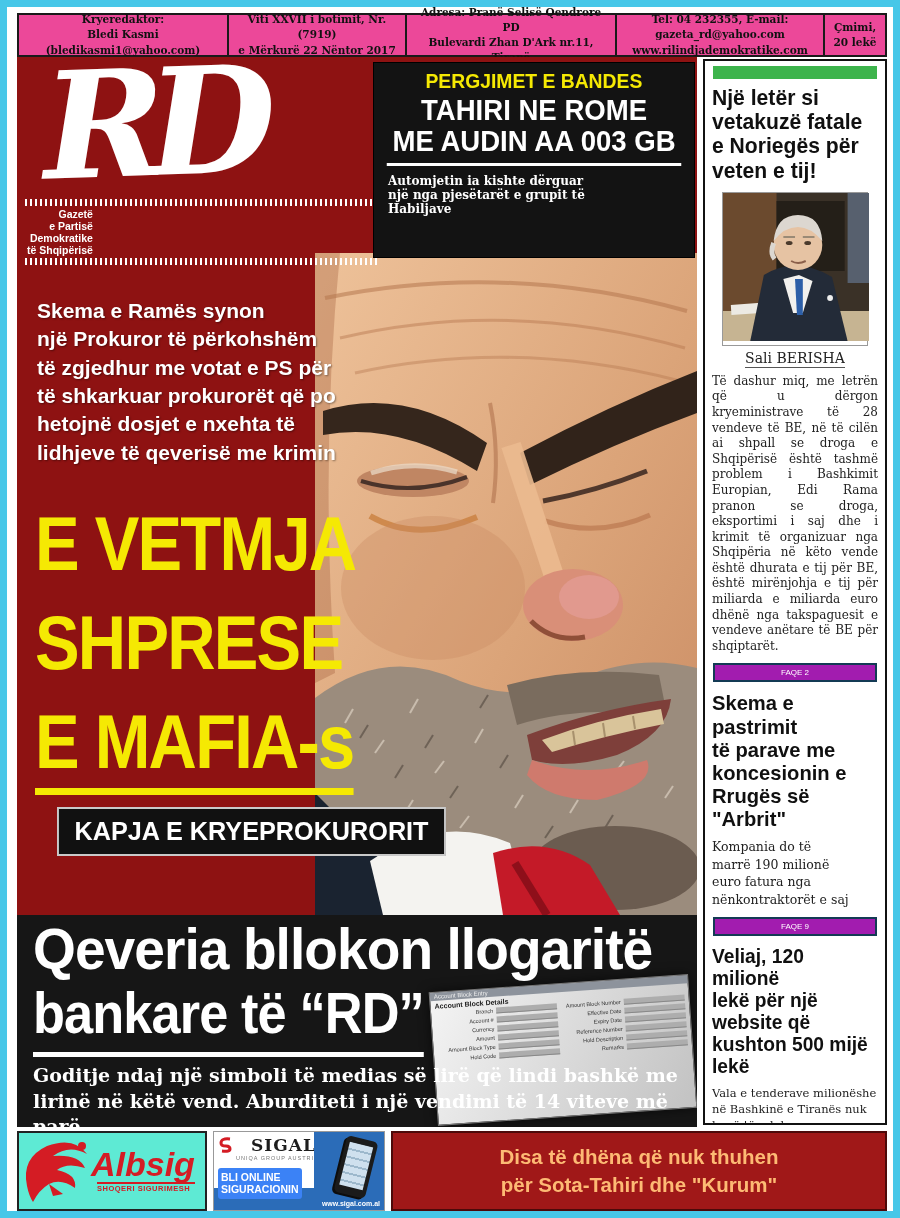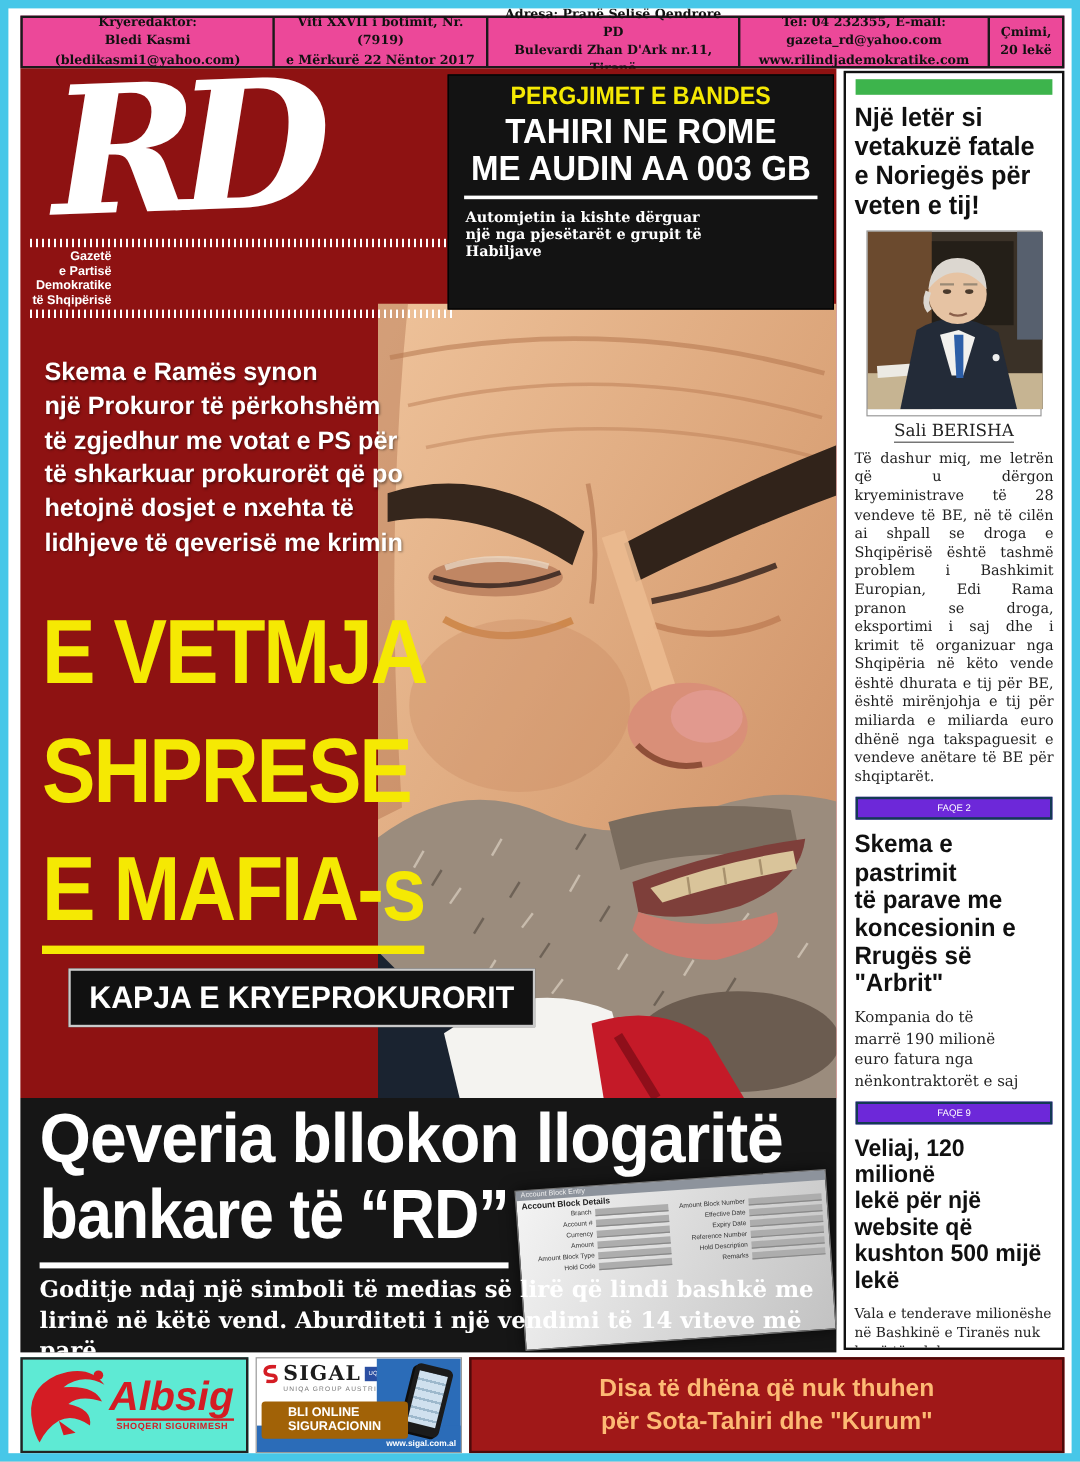--- a/index.html
+++ b/index.html
@@ -67,40 +67,40 @@
            background:#fff;box-sizing:border-box;padding:0 7px;overflow:hidden;}
   .greenbar{height:13px;background:#3db44c;margin:5px 1px 7px 1px;}
   .sh{font-weight:700;color:#101010;line-height:1.1;white-space:pre-line;
       transform:scaleX(.96);transform-origin:left;}
   .sh1{font-size:22px;} .sh2{font-size:21px;margin-top:2px;} .sh3{font-size:20px;}
   .sphoto{border:1px solid #999;margin:9px 10px 2px 10px;}
   .cap{text-align:center;font-family:"DejaVu Serif",serif;font-size:14px;color:#222;margin:4px 0 8px 0;}
   .cap span{border-bottom:1px solid #555;padding-bottom:1px;}
   .sbody{font-family:"DejaVu Serif",serif;font-size:12px;color:#222;line-height:1.3;text-align:justify;}
   .sbody2{font-family:"DejaVu Serif",serif;font-size:12.5px;color:#222;line-height:1.4;white-space:pre-line;margin-top:8px;}
-  .faqe{height:15px;line-height:15px;background:#6d28d9;border:2px solid #133a54;color:#fff;
+  .faqe{height:15px;line-height:15px;background:#a21caf;border:2px solid #133a54;color:#fff;
         font-size:8px;text-align:center;margin:9px 1px;}
   
   .ads{position:absolute;left:10px;top:1124px;width:870px;height:80px;display:flex;gap:6px;}
   .ad{box-sizing:border-box;background:#5eead4;border:2px solid #222;overflow:hidden;position:relative;}
   .ad-albsig{width:190px;display:flex;align-items:center;}
   .albsig-name{color:#d41c24;font-weight:700;font-style:italic;font-size:34px;line-height:.9;margin-left:-6px;}
   .albsig-tag{color:#d41c24;font-weight:700;font-size:7.5px;letter-spacing:.5px;border-top:2px solid #d41c24;margin-top:2px;}
   .ad-sigma{width:196px;text-align:center;padding-top:10px;}
   .sigma-line1{font-weight:700;font-size:15px;}
   .sigma-blue{color:#2b4fa2;} .sigma-red{color:#d42028;}
   .sigma-rule{height:2px;background:#d42028;margin:6px 8px;}
   .sigma-vig{font-weight:700;font-size:14.5px;color:#111;transform:scaleX(.92);}
   .ad-sigal{width:172px;border:1px solid #999;background:#fff;}
-  .sigal-top{display:flex;align-items:center;gap:3px;padding:3px 4px 0 4px;}
+  .sigal-top{display:flex;align-items:center;gap:18px;padding:3px 4px 0 4px;}
   .sigal-name{font-family:"DejaVu Serif",serif;font-weight:700;font-size:17px;color:#1c1c1c;letter-spacing:1px;}
   .sigal-box{width:14px;height:12px;background:#2b4fa2;color:#fff;font-size:5px;text-align:center;line-height:12px;}
   .sigal-group{font-size:5.5px;color:#777;letter-spacing:1px;margin-left:22px;}
-  .sigal-promo{position:absolute;left:4px;top:36px;background:#a16207;color:#fff;font-weight:700;
-               font-size:10.5px;line-height:1.1;padding:4px 22px;border-radius:3px;white-space:pre-line;z-index:2;}
+  .sigal-promo{position:absolute;left:4px;top:36px;background:#3b82f6;color:#fff;font-weight:700;
+               font-size:10.5px;line-height:1.1;padding:4px 3px;border-radius:3px;white-space:pre-line;z-index:2;}
   .sigal-blue{position:absolute;right:0;top:0;width:70px;height:100%;background:#2b6cb8;}
   .sigal-sea{position:absolute;left:0;bottom:0;width:100%;height:22px;background:#2b6cb8;}
   .phone{position:absolute;right:12px;top:6px;width:32px;height:58px;background:#1b1b1b;border-radius:5px;
          transform:rotate(14deg);box-shadow:-2px 2px 0 #0d0d0d;}
   .phone-screen{position:absolute;left:4px;top:6px;right:4px;bottom:8px;
          background:repeating-linear-gradient(#cfe0ee 0 6px,#9db8cc 6px 8px);}
   .sigal-url{position:absolute;right:4px;bottom:3px;color:#fff;font-size:7px;font-weight:700;z-index:3;}
   .ad-teaser{flex:1;background:#a01818;border:2px solid #4d0a0a;color:#fdba74;display:flex;
              align-items:center;justify-content:center;text-align:center;font-weight:700;
              font-size:20.5px;line-height:1.35;white-space:pre-line;}

